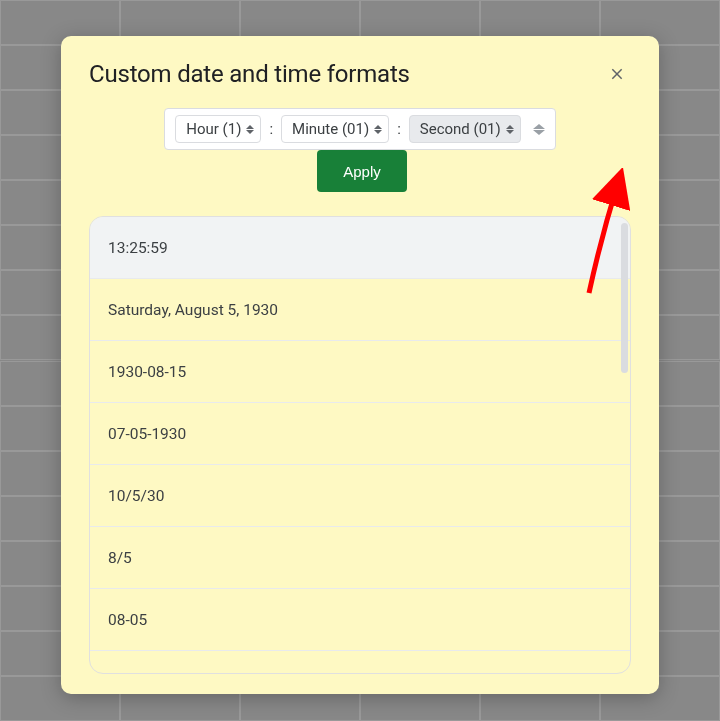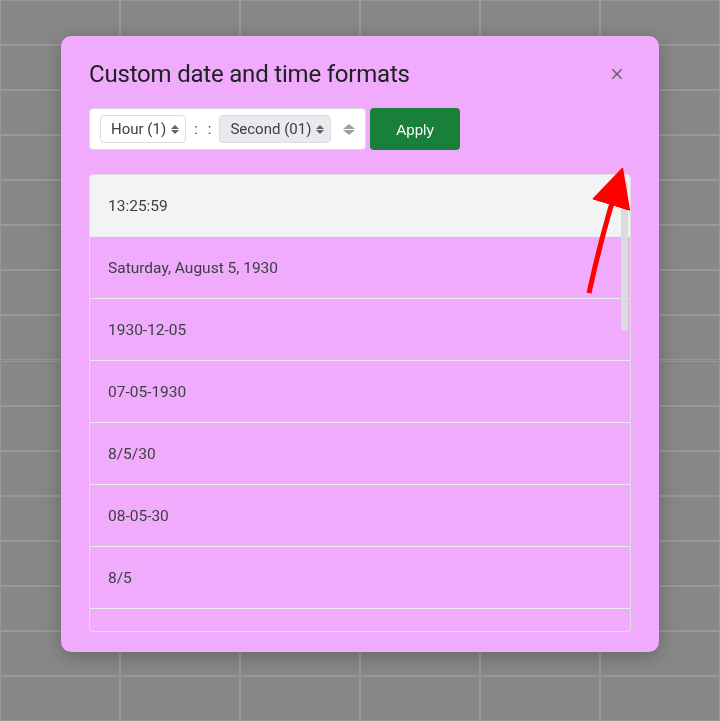--- a/index.html
+++ b/index.html
@@ -38,21 +38,21 @@
       position: absolute;
       top: 0;
       left: 0;
       width: 100%;
       height: 100%;
       display: flex;
       align-items: flex-start;
       justify-content: center;
     }
     .modal {
-      background: #f0abfc;
+      background: #fef9c3;
       border-radius: 10px;
       width: 598px;
       margin-top: 36px;
       box-shadow: 0 4px 20px rgba(0,0,0,0.25);
       padding: 24px 0 20px 0;
       position: relative;
     }
     .modal-header {
       display: flex;
       align-items: center;
@@ -77,20 +77,21 @@
     }
     .close-btn svg {
       width: 16px;
       height: 16px;
     }
     .format-row {
       display: flex;
       align-items: center;
       padding: 0 28px;
       gap: 0;
+      flex-direction: column;
     }
     .format-input-container {
       display: flex;
       align-items: center;
       border: 1px solid #dadce0;
       border-radius: 4px;
       height: 42px;
       padding: 0 6px 0 10px;
       flex: 0 0 auto;
       background: #fff;
@@ -168,21 +169,21 @@
       padding: 0 26px;
       font-size: 15px;
       font-weight: 500;
       cursor: pointer;
       margin-left: 4px;
     }
     .format-list-wrapper {
       margin: 24px 28px 0 28px;
       position: relative;
       border: 1px solid #e0e0e0;
-      border-radius: 4px;
+      border-radius: 14px;
       height: 458px;
       overflow: hidden;
     }
     .format-list {
       height: 100%;
       overflow-y: auto;
     }
     .format-item {
       padding: 0 18px;
       height: 62px;
@@ -332,49 +333,50 @@
       </div>
     </div>
 
     <div class="format-row">
       <div class="format-input-container">
         <span class="token">
           <span>Hour (1)</span>
           <span class="token-caret"></span>
         </span>
         <span class="separator">:</span>
+        <span class="token">
+          <span>Minute (01)</span>
+          <span class="token-caret"></span>
+        </span>
         <span class="separator">:</span>
         <span class="token selected">
           <span>Second (01)</span>
           <span class="token-caret"></span>
         </span>
         <span class="dropdown-caret"></span>
       </div>
       <button class="apply-btn">Apply</button>
     </div>
 
     <div class="format-list-wrapper">
       <div class="format-list">
         <div class="format-item selected-item">
           <span>13:25:59</span>
         </div>
         <div class="format-item">
           <span>Saturday, August 5, 1930</span>
         </div>
         <div class="format-item">
-          <span>1930-12-05</span>
+          <span>1930-08-15</span>
         </div>
         <div class="format-item">
           <span>07-05-1930</span>
         </div>
         <div class="format-item">
-          <span>8/5/30</span>
-        </div>
-        <div class="format-item">
-          <span>08-05-30</span>
+          <span>10/5/30</span>
         </div>
         <div class="format-item">
           <span>8/5</span>
         </div>
         <div class="format-item">
           <span>08-05</span>
         </div>
       </div>
       <div class="custom-scrollbar"></div>
     </div>

